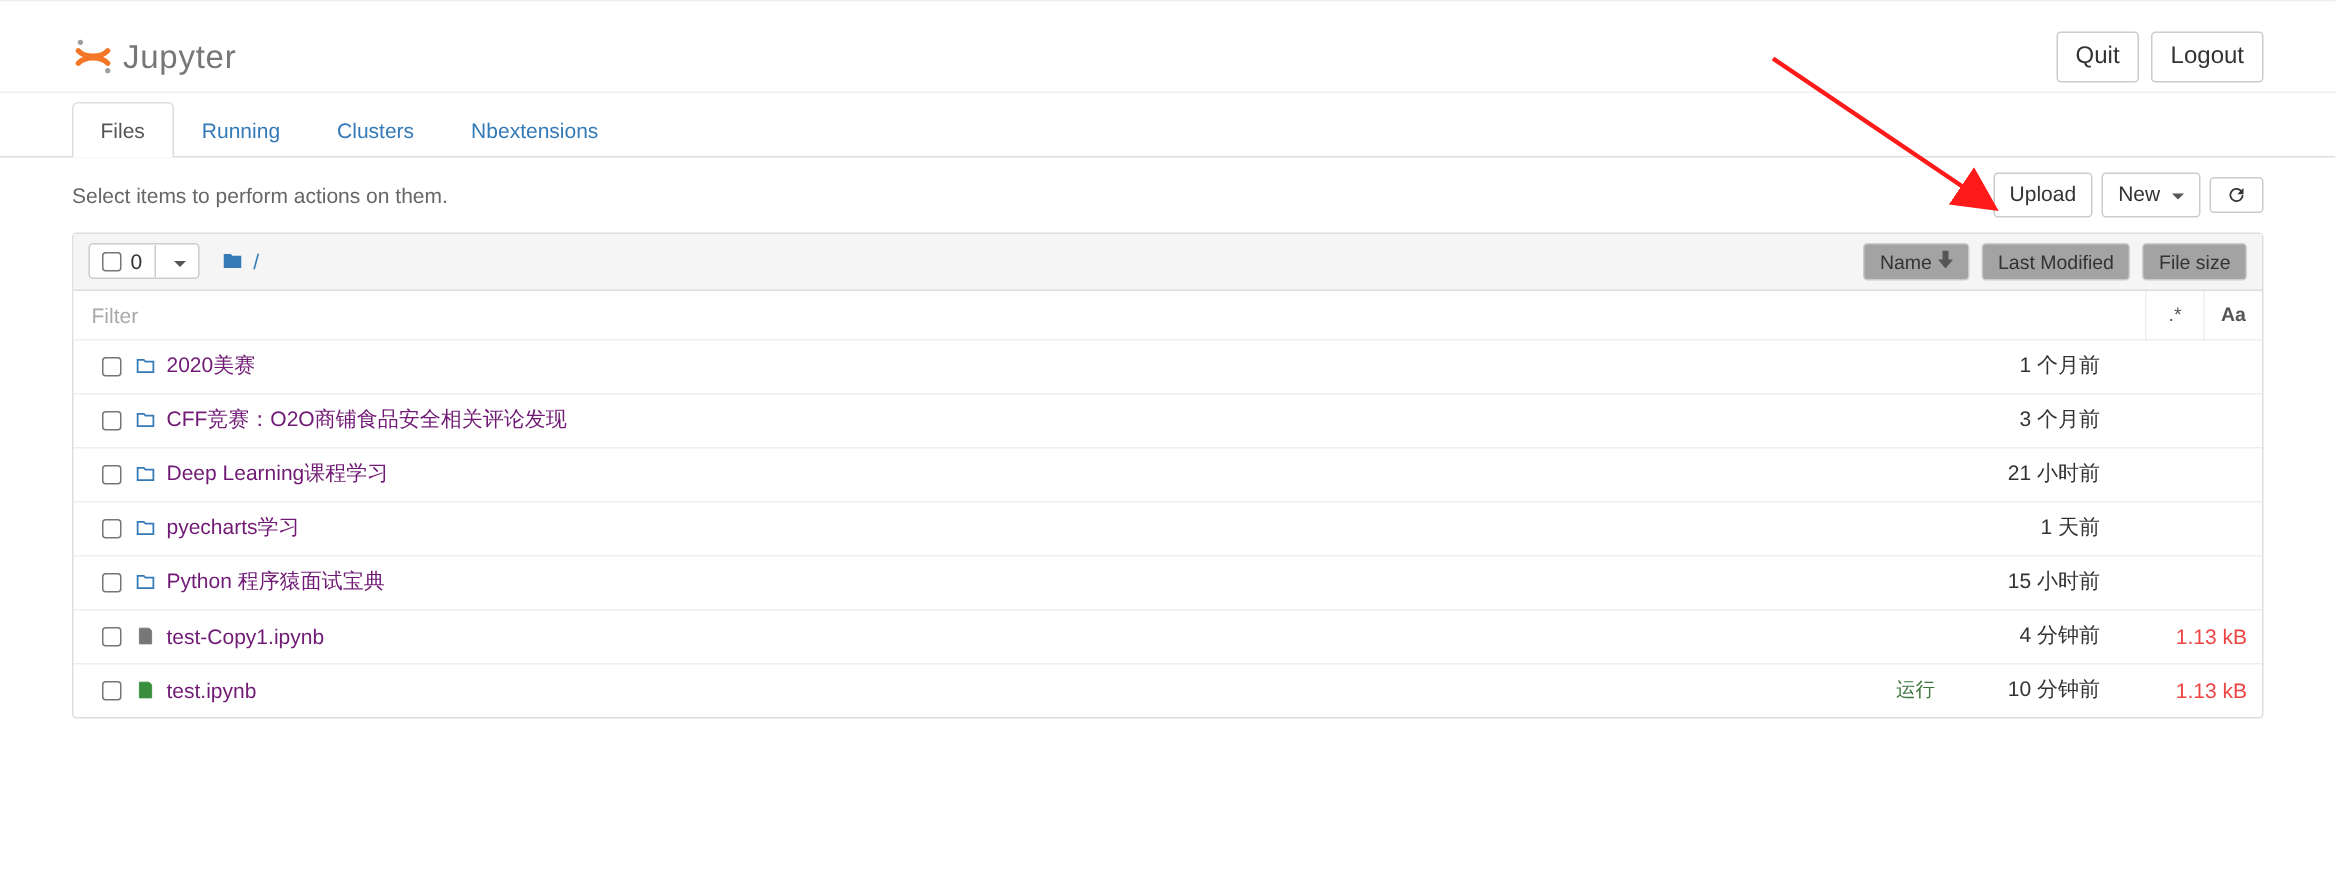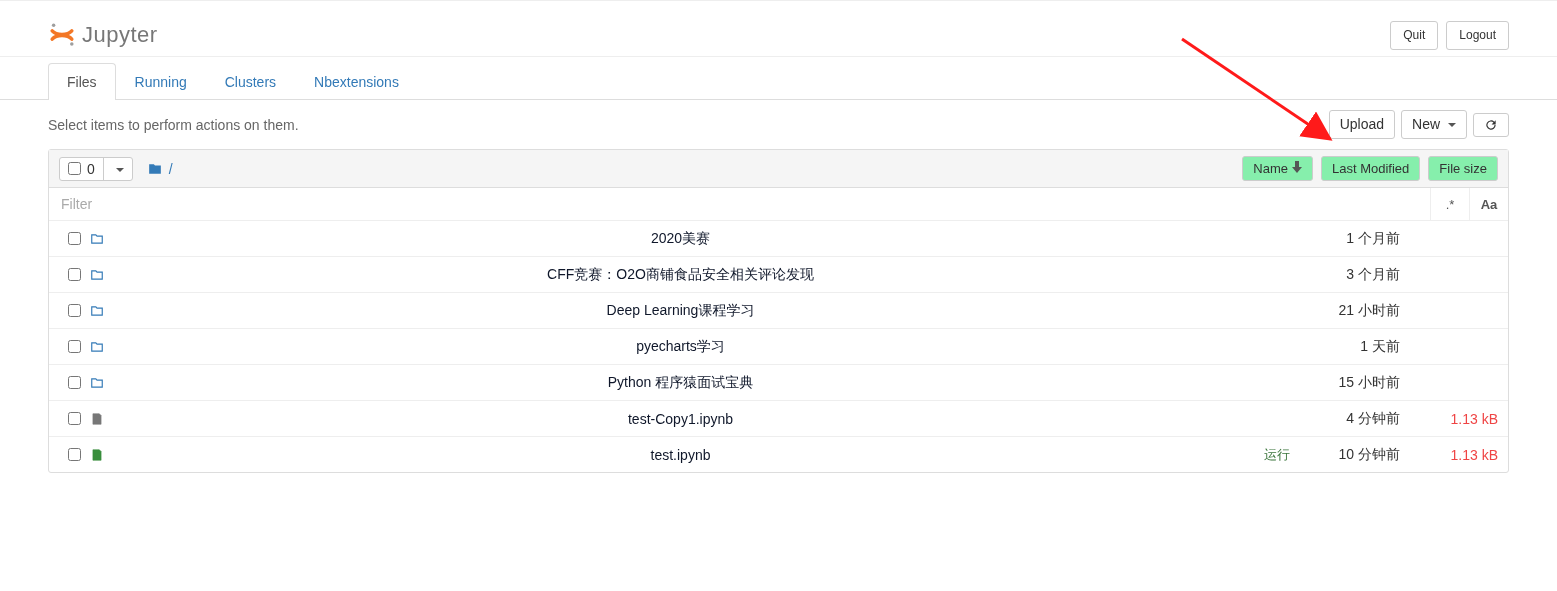--- a/index.html
+++ b/index.html
@@ -29,21 +29,21 @@
   }
   .header-buttons {
     display: flex;
     gap: 8px;
   }
   .btn {
     background: #fff;
     border: 1px solid #ccc;
     border-radius: 3px;
     padding: 5px 12px;
-    font-size: 12px;
+    font-size: 16px;
     color: #333;
     cursor: pointer;
     line-height: 1.4;
   }
   .tabs {
     display: flex;
     padding: 0 48px;
     border-bottom: 1px solid #ddd;
     margin-top: 6px;
   }
@@ -120,21 +120,21 @@
   .bc-folder {
     margin-left: 14px;
     color: #337ab7;
     display: inline-flex;
     align-items: center;
     gap: 6px;
   }
   .bc-folder svg { width: 16px; height: 14px; fill: #337ab7; }
   .head-right { display: flex; gap: 8px; }
   .head-btn {
-    background: #86efac;
+    background: #a3a3a3;
     border: 1px solid #ccc;
     border-radius: 3px;
     padding: 4px 10px;
     font-size: 13px;
     color: #333;
     cursor: pointer;
     display: inline-flex;
     align-items: center;
     gap: 4px;
   }
@@ -168,21 +168,21 @@
   .row {
     display: flex;
     align-items: center;
     padding: 8px 10px;
     border-bottom: 1px solid #eee;
     font-size: 14px;
   }
   .row:last-child { border-bottom: none; }
   .row .cb { width: 30px; display:flex; justify-content:center; }
   .row .icon { width: 22px; display:flex; align-items:center; }
-  .row .name { flex: 1; color: #0f172a; cursor: pointer; text-align: center; }
+  .row .name { flex: 1; color: #701a75; cursor: pointer; }
   .row .status { color: #3c763d; margin-right: 10px; font-size: 13px; width: 40px; text-align:right; }
   .row .time { width: 100px; color: #333; text-align: right; }
   .row .size { width: 90px; color: #ef4444; text-align: right; margin-left: 8px; }
 
   .icon svg { width: 16px; height: 14px; }
   .folder-icon svg { fill: #337ab7; }
   .nb-gray svg { fill: #777; }
   .nb-green svg { fill: #388e3c; }
 
   

